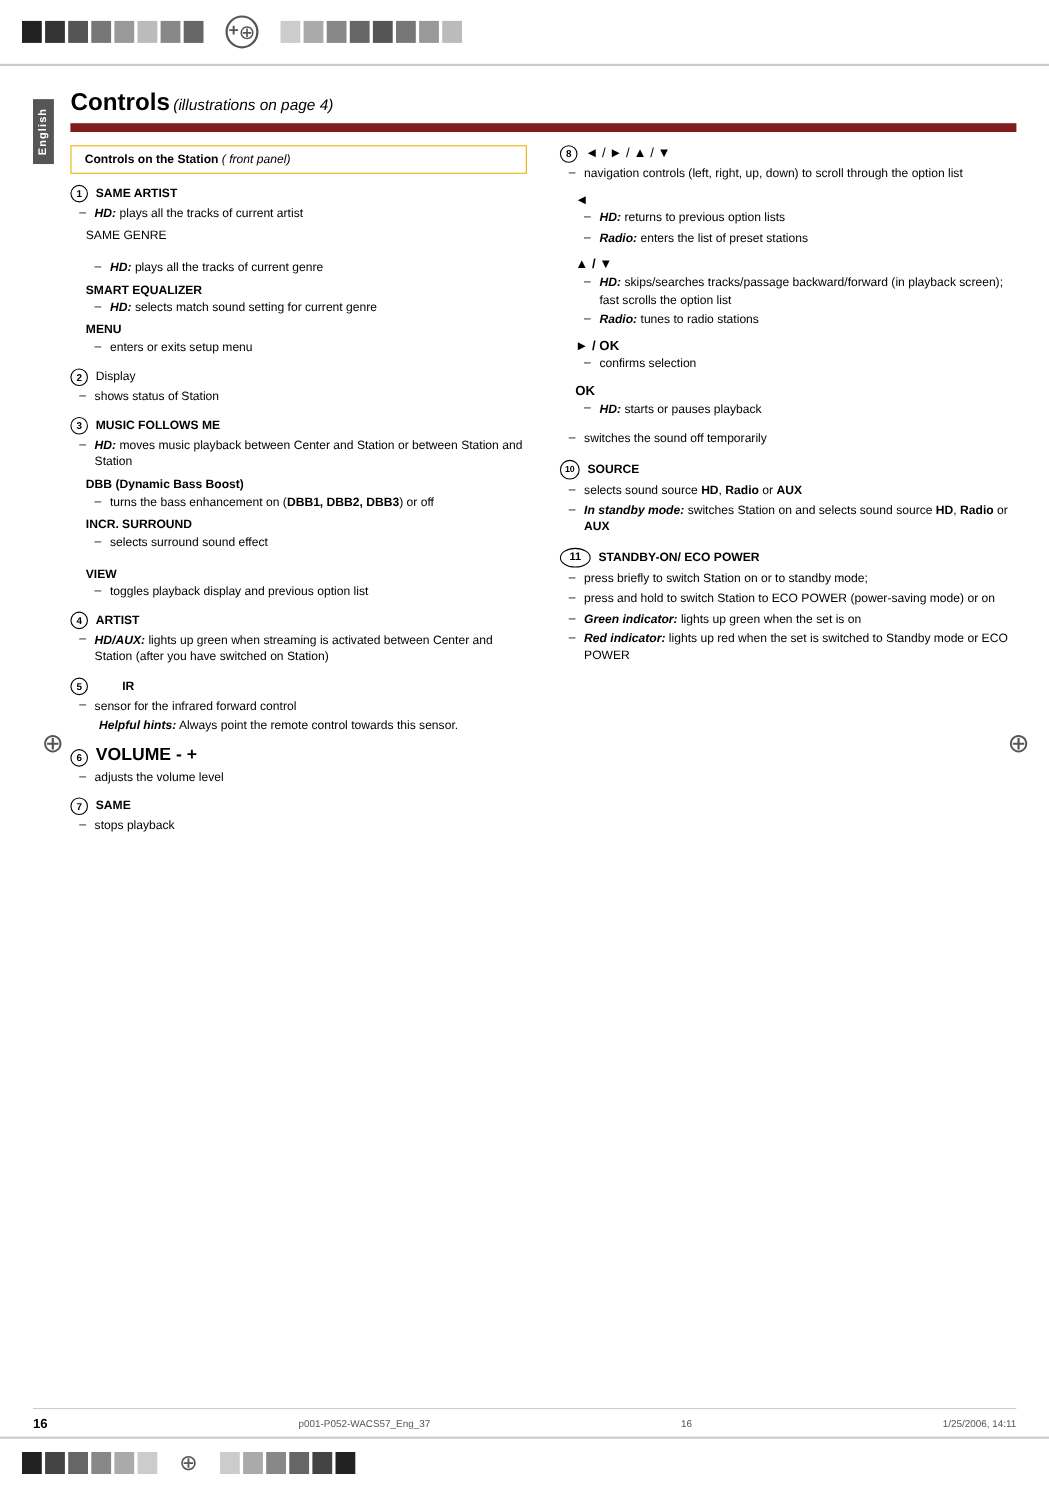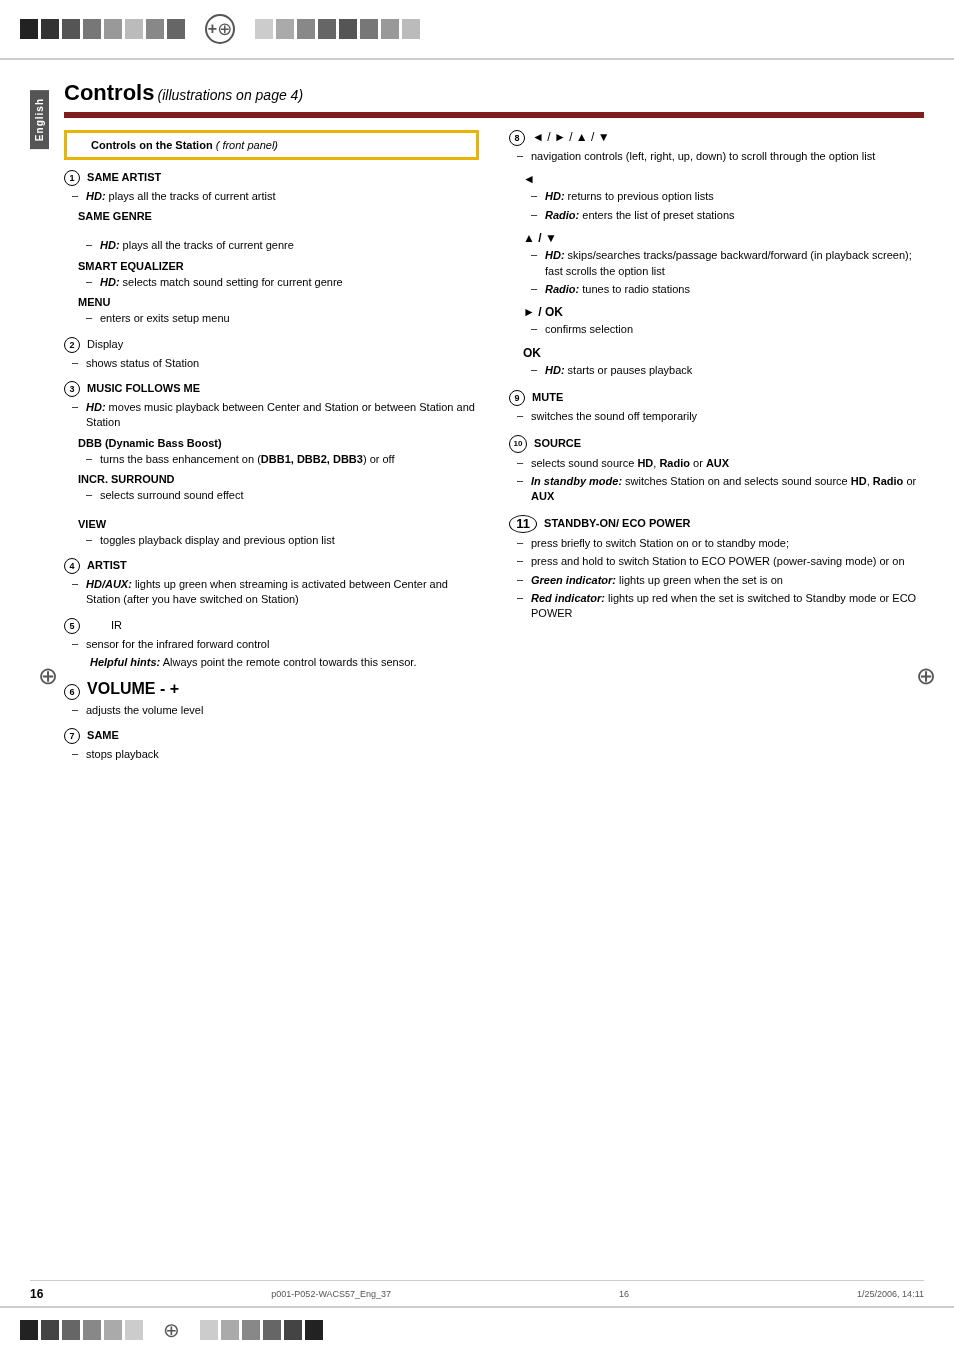--- a/index.html
+++ b/index.html
@@ -157,46 +157,46 @@
     <div class="pattern-block" style="background:#bbb"></div>
   </div>
 </div>
 
 <div class="page-content">
 
   <div class="side-tab">English</div>
 
   <div class="main-content">
 
-    <div style="border-bottom:6px solid #7f1d1d;padding-bottom:6px;">
+    <div style="border-bottom:8px solid #7f1d1d;padding-bottom:6px;">
       <span style="font-size:22px;font-weight:bold;">Controls</span>
       <span style="font-size:14px;font-style:italic;font-weight:normal;"> <span>(illustrations on page 4)</span></span>
     </div>
 
     <div class="two-col">
 
       <div class="left-col">
 
-        <div style="border:3px solid #eab308;padding:6px 24px;margin-bottom:10px;">
+        <div style="border:1px solid #eab308;padding:6px 12px;margin-bottom:10px;">
           <span style="font-weight:bold;font-size:11px;">Controls on the Station</span>
           <span style="font-style:italic;font-size:11px;"> <span>( front panel)</span></span>
         </div>
 
         <div>
           <div style="margin-bottom:2px;">
             <span class="section-number">1</span>
             <span style="font-weight:bold;font-size:11px;">SAME ARTIST</span>
           </div>
           <div class="bullet-item">
             <span class="bullet-dash">–</span>
             <span class="bullet-text"><span class="bold-italic" style="font-weight:bold;font-style:italic;">HD:</span> plays all the tracks of current artist</span>
           </div>
 
           <div style="padding-left:14px;margin-top:6px;">
-            <div style="font-weight:bold;font-size:11px;margin-bottom:16px;">SAME GENRE</div>
+            <div style="font-weight:normal;font-size:11px;margin-bottom:16px;">SAME GENRE</div>
             <div class="bullet-item">
               <span class="bullet-dash">–</span>
               <span class="bullet-text"><span style="font-weight:bold;font-style:italic;">HD:</span> plays all the tracks of current genre</span>
             </div>
           </div>
 
           <div style="padding-left:14px;margin-top:6px;">
             <div style="font-weight:bold;font-size:11px;margin-bottom:2px;">SMART EQUALIZER</div>
             <div class="bullet-item">
               <span class="bullet-dash">–</span>
@@ -266,21 +266,21 @@
           </div>
           <div class="bullet-item">
             <span class="bullet-dash">–</span>
             <span class="bullet-text"><span style="font-weight:bold;font-style:italic;">HD/AUX:</span> lights up green when streaming is activated between Center and Station (after you have switched  on Station)</span>
           </div>
         </div>
 
         <div style="margin-top:10px;">
           <div style="margin-bottom:2px;">
             <span class="section-number">5</span>
-            <span style="font-weight:normal;font-size:11px;padding-left:24px;">IR</span>
+            <span style="font-weight:bold;font-size:11px;padding-left:24px;">IR</span>
           </div>
           <div class="bullet-item">
             <span class="bullet-dash">–</span>
             <span class="bullet-text">sensor for the infrared forward control</span>
           </div>
           <div class="bullet-item">
             <span class="bullet-dash"></span>
             <span class="bullet-text" style="padding-left:4px;"><span style="font-weight:bold;font-style:italic;">Helpful hints:</span>  Always point the remote control towards this sensor.</span>
           </div>
         </div>
@@ -356,24 +356,20 @@
           <div style="padding-left:14px;margin-top:8px;">
             <div style="font-size:12px;font-weight:bold;margin-bottom:2px;">OK</div>
             <div class="bullet-item">
               <span class="bullet-dash">–</span>
               <span class="bullet-text"><span style="font-weight:bold;font-style:italic;">HD:</span> starts or pauses playback</span>
             </div>
           </div>
         </div>
 
         <div style="margin-top:12px;">
-          <div style="margin-bottom:2px;">
-            <span class="section-number">9</span>
-            <span style="font-weight:bold;font-size:11px;">MUTE</span>
-          </div>
           <div class="bullet-item">
             <span class="bullet-dash">–</span>
             <span class="bullet-text">switches the sound off temporarily</span>
           </div>
         </div>
 
         <div style="margin-top:10px;">
           <div style="margin-bottom:2px;">
             <span class="section-number" style="font-size:8px;width:18px;height:18px;line-height:16px;">10</span>
             <span style="font-weight:bold;font-size:11px;">SOURCE</span>
@@ -383,21 +379,21 @@
             <span class="bullet-text">selects sound source <span style="font-weight:bold;">HD</span>, <span style="font-weight:bold;">Radio</span> or <span style="font-weight:bold;">AUX</span></span>
           </div>
           <div class="bullet-item">
             <span class="bullet-dash">–</span>
             <span class="bullet-text"><span style="font-weight:bold;font-style:italic;">In standby mode:</span> switches Station on and selects sound source <span style="font-weight:bold;">HD</span>, <span style="font-weight:bold;">Radio</span> or <span style="font-weight:bold;">AUX</span></span>
           </div>
         </div>
 
         <div style="margin-top:10px;">
           <div style="margin-bottom:2px;">
-            <span class="section-number" style="font-size:13px;width:28px;height:18px;line-height:16px;">11</span>
+            <span class="section-number" style="font-size:10px;width:28px;height:18px;line-height:16px;">11</span>
             <span style="font-weight:bold;font-size:11px;">STANDBY-ON/ ECO POWER</span>
           </div>
           <div class="bullet-item">
             <span class="bullet-dash">–</span>
             <span class="bullet-text">press briefly to switch Station on or to standby mode;</span>
           </div>
           <div class="bullet-item">
             <span class="bullet-dash">–</span>
             <span class="bullet-text">press and hold to switch Station to ECO POWER (power-saving mode) or on</span>
           </div>

